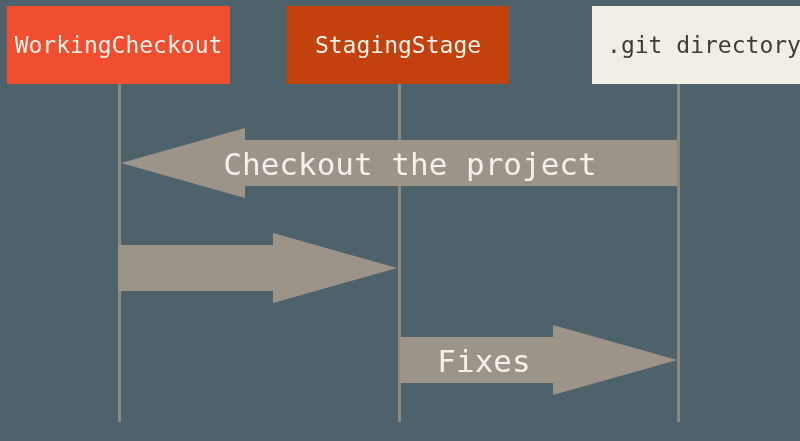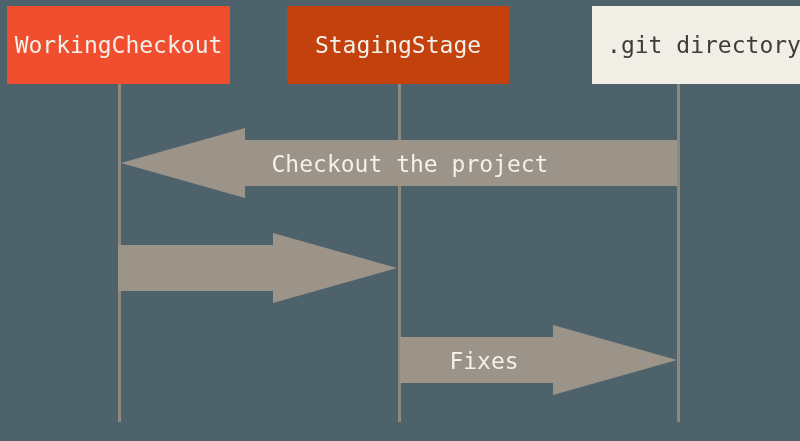--- a/index.html
+++ b/index.html
@@ -66,21 +66,21 @@
   .shaft-stage { left: 118px; top: 245px; width: 155px; }
   .head-stage  { left: 273px; top: 233px; }
 
   .shaft-commit { left: 400px; top: 337px; width: 153px; }
   .head-commit  { left: 553px; top: 325px; }
 
   .arrow-label {
     position: absolute;
     transform: translate(-50%, -50%);
     color: var(--arrow-text-color, #F2F1EC);
-    font-size: 23px;
+    font-size: 31px;
     white-space: nowrap;
     z-index: 3;
   }
   .label-checkout { left: 410px; top: 164px; }
   .label-stage    { left: 215px; top: 269px; }
   .label-commit   { left: 484px; top: 361px; }
 </style>
 </head>
 <body>
 

